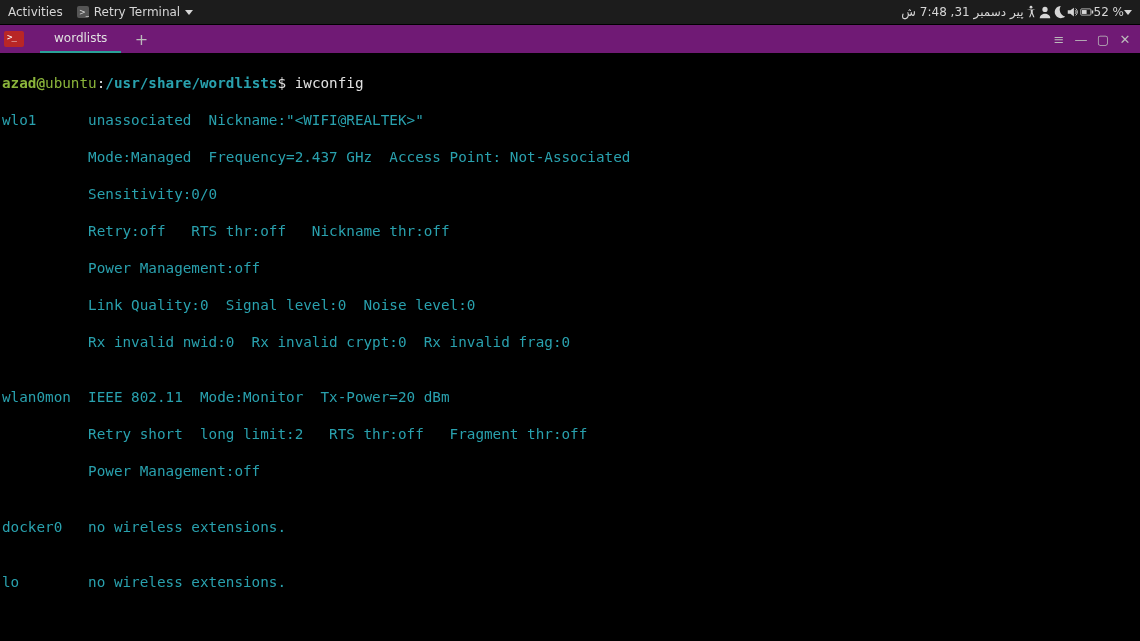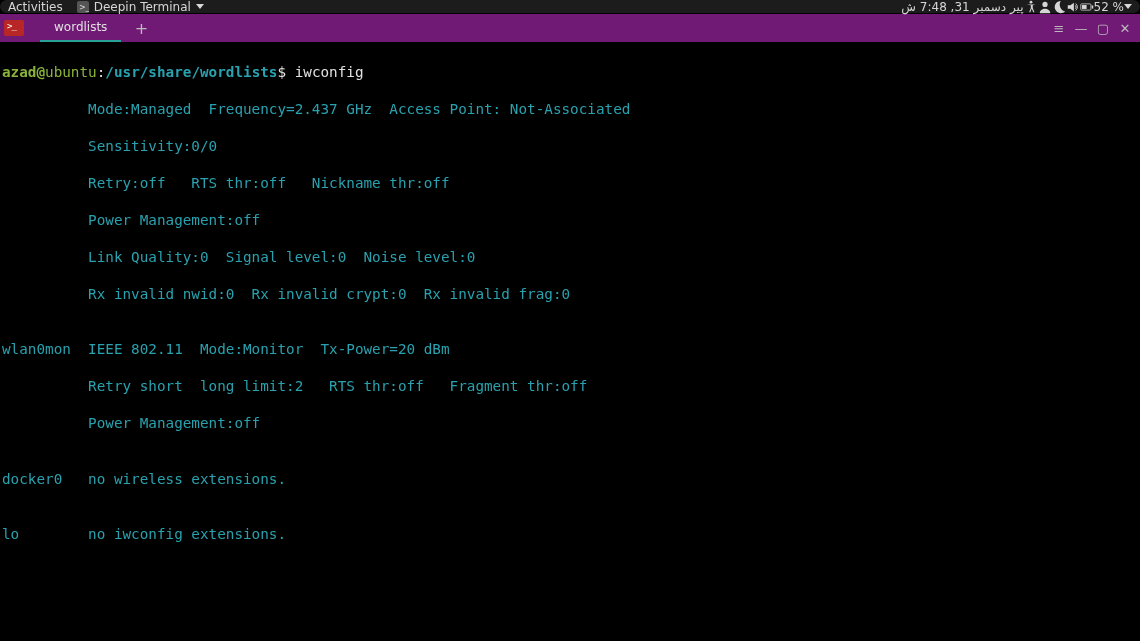--- a/index.html
+++ b/index.html
@@ -6,29 +6,28 @@
   body {
     width: 1140px; height: 641px;
     background: #000;
     font-family: "DejaVu Sans Mono", "Liberation Mono", monospace;
     font-size: 14px;
     overflow: hidden;
     color: #ccc;
   }
   
   .topbar {
-    height: 14px;
+    height: 25px;
     background: #1c1c1c;
     display: flex; align-items: center;
     color: #d6d6d6;
     font-family: "DejaVu Sans", sans-serif;
     font-size: 12px;
     padding: 0 8px;
     border-bottom: 1px solid #000;
-    border-radius: 10px;
   }
   .topbar .left { display: flex; align-items: center; gap: 14px; }
   .topbar .center { flex: 1; text-align: right; }
   .topbar .right { display: flex; align-items: center; }
   .app-label { display: flex; align-items: center; gap: 5px; }
   .dd-arrow {
     display: inline-block;
     width: 0; height: 0;
     border-left: 4px solid transparent;
     border-right: 4px solid transparent;
@@ -103,21 +102,21 @@
 <div class="topbar">
   <div class="left">
     <span>Activities</span>
     <span class="app-label">
       <span class="tb-icon">
         <svg width="12" height="12" viewBox="0 0 12 12">
             <rect x="0" y="0" width="12" height="12" rx="2" fill="#555"></rect>
             <text x="2" y="9" font-size="8" fill="#ddd">&gt;_</text>
           </svg>
       </span>
-      <span>Deepin Terminal</span>
+      <span>Retry Terminal</span>
       <span class="dd-arrow"></span>
     </span>
   </div>
   <div class="center">پیر دسمبر 31, 7:48 ش</div>
   <div class="right">
     <span class="tb-icon">
       <svg width="14" height="14" viewBox="0 0 16 16" fill="#d6d6d6">
           <circle cx="8" cy="2.5" r="1.6"></circle>
           <path d="M3 5h10l-3 1v3l2 5h-1.4l-1.8-4.2L7.2 14H5.8l2-5V6z"></path>
         </svg>
@@ -160,31 +159,32 @@
   <div class="plus">+</div>
   <div class="tabbar-spacer"></div>
   <div class="winbtn">≡</div>
   <div class="winbtn">—</div>
   <div class="winbtn">▢</div>
   <div class="winbtn">✕</div>
 </div>
 
 <div class="term">
 <div><span class="user">azad</span><span class="at">@</span><span class="host">ubuntu</span><span class="colon">:</span><span class="path">/usr/share/wordlists</span><span class="dollar">$ </span><span class="cmd">iwconfig</span></div>
+<div class="out">wlo1      unassociated  Nickname:"&lt;WIFI@REALTEK&gt;"</div>
 <div class="out">          Mode:Managed  Frequency=2.437 GHz  Access Point: Not-Associated</div>
 <div class="out">          Sensitivity:0/0</div>
 <div class="out">          Retry:off   RTS thr:off   Nickname thr:off</div>
 <div class="out">          Power Management:off</div>
 <div class="out">          Link Quality:0  Signal level:0  Noise level:0</div>
 <div class="out">          Rx invalid nwid:0  Rx invalid crypt:0  Rx invalid frag:0</div>
 <div class="out"></div>
 <div class="out">wlan0mon  IEEE 802.11  Mode:Monitor  Tx-Power=20 dBm</div>
 <div class="out">          Retry short  long limit:2   RTS thr:off   Fragment thr:off</div>
 <div class="out">          Power Management:off</div>
 <div class="out"></div>
 <div class="out">docker0   no wireless extensions.</div>
 <div class="out"></div>
-<div class="out">lo        no iwconfig extensions.</div>
+<div class="out">lo        no wireless extensions.</div>
 <div class="out"></div>
 
 <div class="out"></div>
 
 </div>
 
 </body></html>

